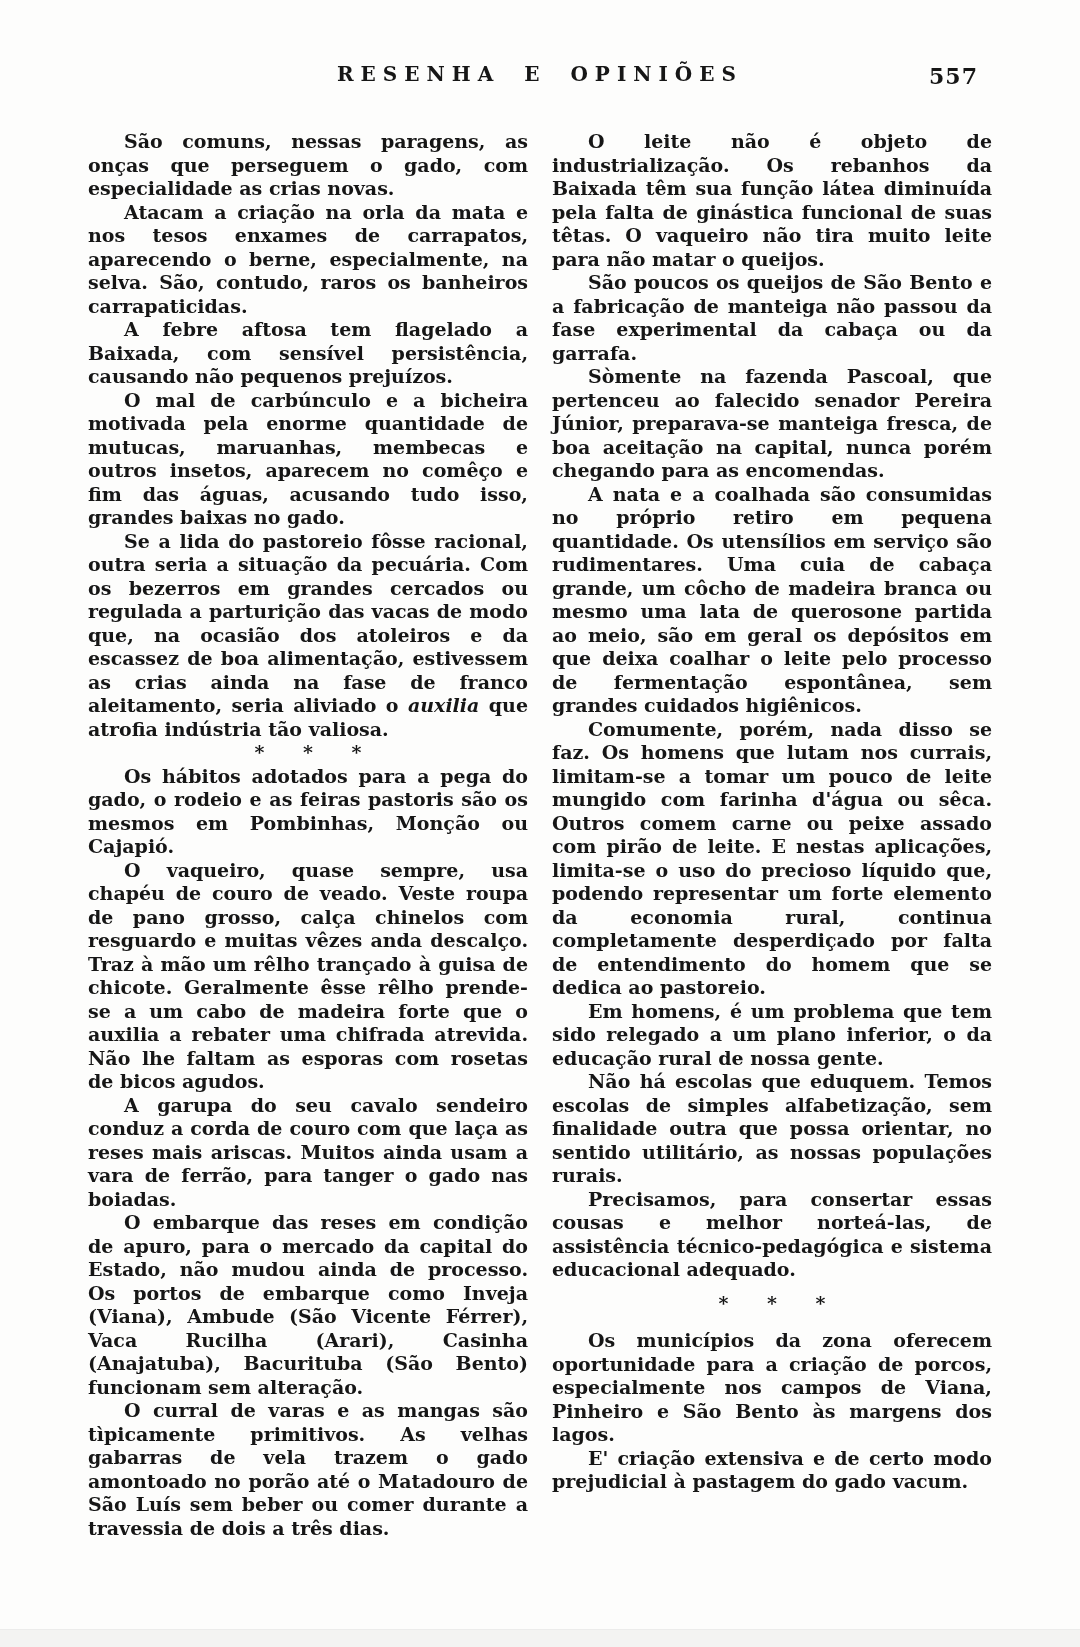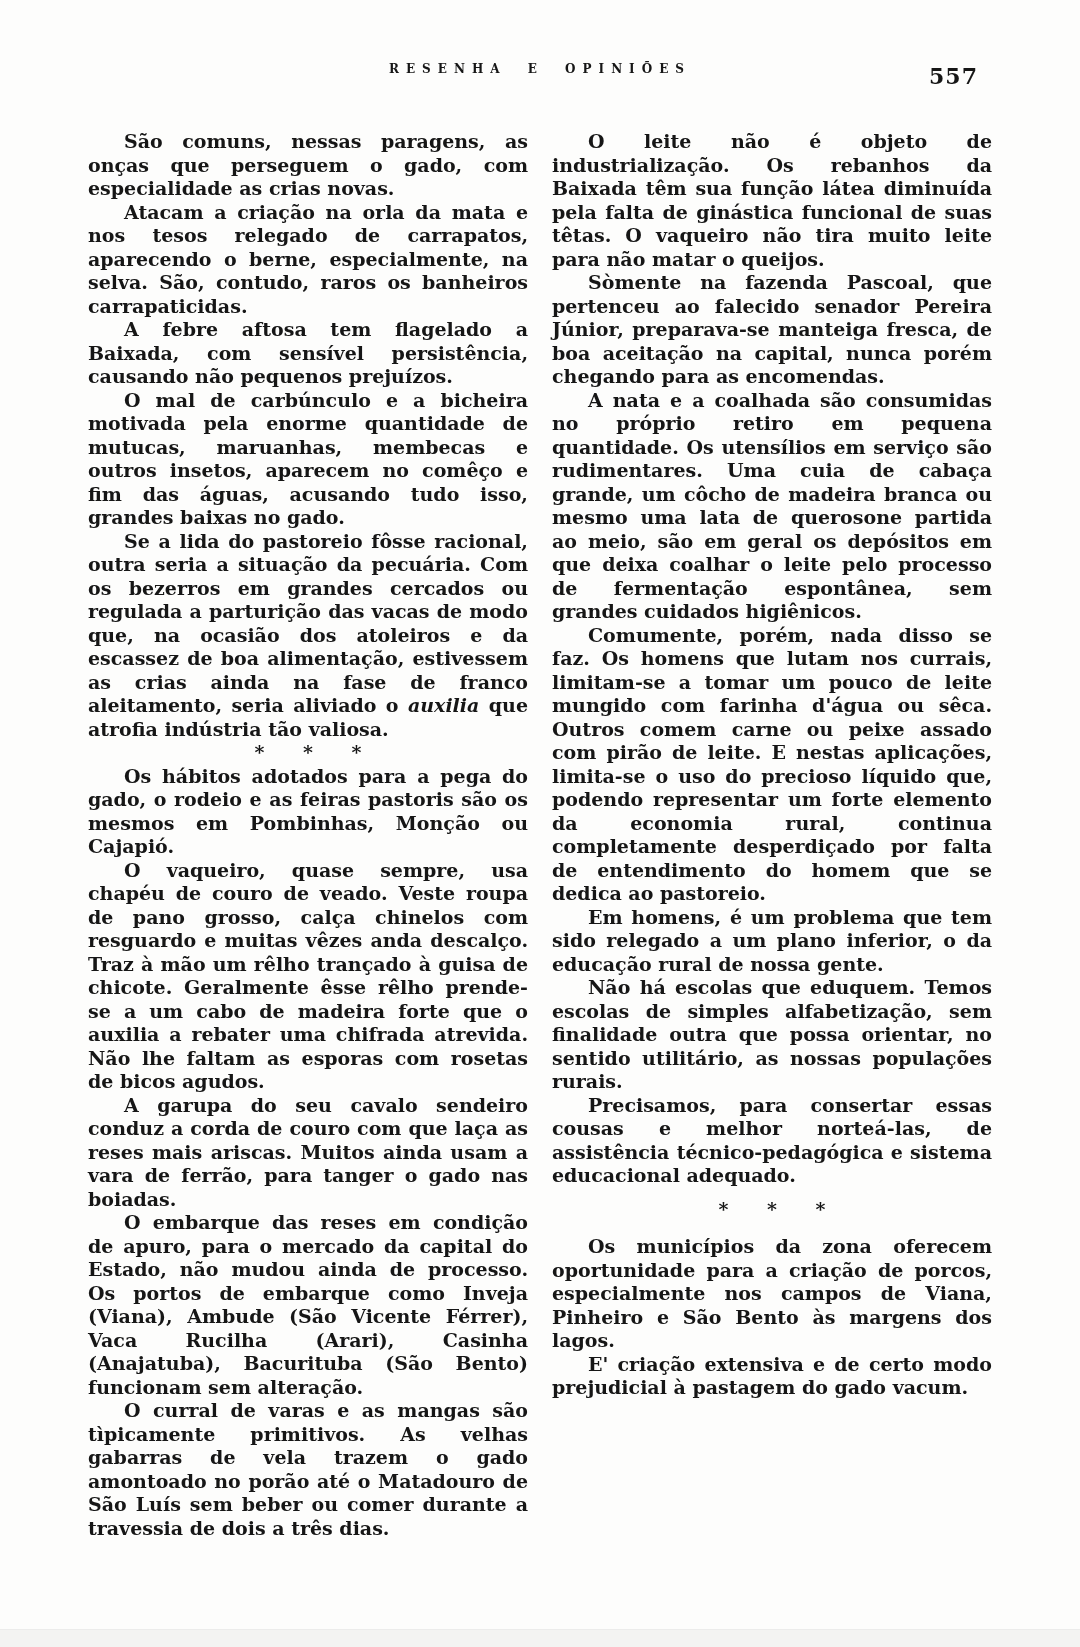--- a/index.html
+++ b/index.html
@@ -12,21 +12,21 @@
     overflow:hidden;
   }
   .header {
     position:absolute;
     top:62px; left:88px; right:88px;
     height:26px;
   }
   .header .title {
     position:absolute; left:0; right:0;
     text-align:center;
-    font-size:12px; font-weight:bold;
+    font-size:20px; font-weight:bold;
     letter-spacing:7px;
     word-spacing:10px;
     white-space:nowrap;
   }
   .header .pagenum {
     position:absolute; right:14px; top:1px;
     font-size:22px; font-weight:bold;
     letter-spacing:1px;
   }
   .body {
@@ -72,34 +72,35 @@
 
   <div class="header">
     <div class="title">RESENHA E OPINIÕES</div>
     <div class="pagenum">557</div>
   </div>
 
   <div class="body">
 
     <div class="col">
       <p>São comuns, nessas paragens, as onças que perseguem o gado, com especialidade as crias novas.</p>
-      <p>Atacam a criação na orla da mata e nos tesos relegado de carrapatos, aparecendo o berne, especialmente, na selva. São, contudo, raros os banheiros carrapaticidas.</p>
+      <p>Atacam a criação na orla da mata e nos tesos enxames de carrapatos, aparecendo o berne, especialmente, na selva. São, contudo, raros os banheiros carrapaticidas.</p>
       <p>A febre aftosa tem flagelado a Baixada, com sensível persistência, causando não pequenos prejuízos.</p>
       <p>O mal de carbúnculo e a bicheira motivada pela enorme quantidade de mutucas, maruanhas, membecas e outros insetos, aparecem no comêço e fim das águas, acusando tudo isso, grandes baixas no gado.</p>
       <p><span>Se a lida do pastoreio fôsse racional, outra seria a situação da pecuária. Com os bezerros em grandes cercados ou regulada a parturição das vacas de modo que, na ocasião dos atoleiros e da escassez de boa alimentação, estivessem as crias ainda na fase de franco aleitamento, seria aliviado o </span><span class="em">auxilia</span><span> que atrofia indústria tão valiosa.</span></p>
       <p class="sep">* * *</p>
       <p>Os hábitos adotados para a pega do gado, o rodeio e as feiras pastoris são os mesmos em Pombinhas, Monção ou Cajapió.</p>
       <p>O vaqueiro, quase sempre, usa chapéu de couro de veado. Veste roupa de pano grosso, calça chinelos com resguardo e muitas vêzes anda descalço. Traz à mão um rêlho trançado à guisa de chicote. Geralmente êsse rêlho prende-se a um cabo de madeira forte que o auxilia a rebater uma chifrada atrevida. Não lhe faltam as esporas com rosetas de bicos agudos.</p>
       <p>A garupa do seu cavalo sendeiro conduz a corda de couro com que laça as reses mais ariscas. Muitos ainda usam a vara de ferrão, para tanger o gado nas boiadas.</p>
       <p>O embarque das reses em condição de apuro, para o mercado da capital do Estado, não mudou ainda de processo. Os portos de embarque como Inveja (Viana), Ambude (São Vicente Férrer), Vaca Rucilha (Arari), Casinha (Anajatuba), Bacurituba (São Bento) funcionam sem alteração.</p>
       <p>O curral de varas e as mangas são tìpicamente primitivos. As velhas gabarras de vela trazem o gado amontoado no porão até o Matadouro de São Luís sem beber ou comer durante a travessia de dois a três dias.</p>
     </div>
 
     <div class="col">
       <p>O leite não é objeto de industrialização. Os rebanhos da Baixada têm sua função látea diminuída pela falta de ginástica funcional de suas têtas. O vaqueiro não tira muito leite para não matar o queijos.</p>
+      <p>São poucos os queijos de São Bento e a fabricação de manteiga não passou da fase experimental da cabaça ou da garrafa.</p>
       <p>Sòmente na fazenda Pascoal, que pertenceu ao falecido senador Pereira Júnior, preparava-se manteiga fresca, de boa aceitação na capital, nunca porém chegando para as encomendas.</p>
       <p>A nata e a coalhada são consumidas no próprio retiro em pequena quantidade. Os utensílios em serviço são rudimentares. Uma cuia de cabaça grande, um côcho de madeira branca ou mesmo uma lata de querosone partida ao meio, são em geral os depósitos em que deixa coalhar o leite pelo processo de fermentação espontânea, sem grandes cuidados higiênicos.</p>
       <p>Comumente, porém, nada disso se faz. Os homens que lutam nos currais, limitam-se a tomar um pouco de leite mungido com farinha d'água ou sêca. Outros comem carne ou peixe assado com pirão de leite. E nestas aplicações, limita-se o uso do precioso líquido que, podendo representar um forte elemento da economia rural, continua completamente desperdiçado por falta de entendimento do homem que se dedica ao pastoreio.</p>
       <p>Em homens, é um problema que tem sido relegado a um plano inferior, o da educação rural de nossa gente.</p>
       <p>Não há escolas que eduquem. Temos escolas de simples alfabetização, sem finalidade outra que possa orientar, no sentido utilitário, as nossas populações rurais.</p>
       <p>Precisamos, para consertar essas cousas e melhor norteá-las, de assistência técnico-pedagógica e sistema educacional adequado.</p>
       <p class="sep tight">* * *</p>
       <p>Os municípios da zona oferecem oportunidade para a criação de porcos, especialmente nos campos de Viana, Pinheiro e São Bento às margens dos lagos.</p>
       <p>E' criação extensiva e de certo modo prejudicial à pastagem do gado vacum.</p>
     </div>

